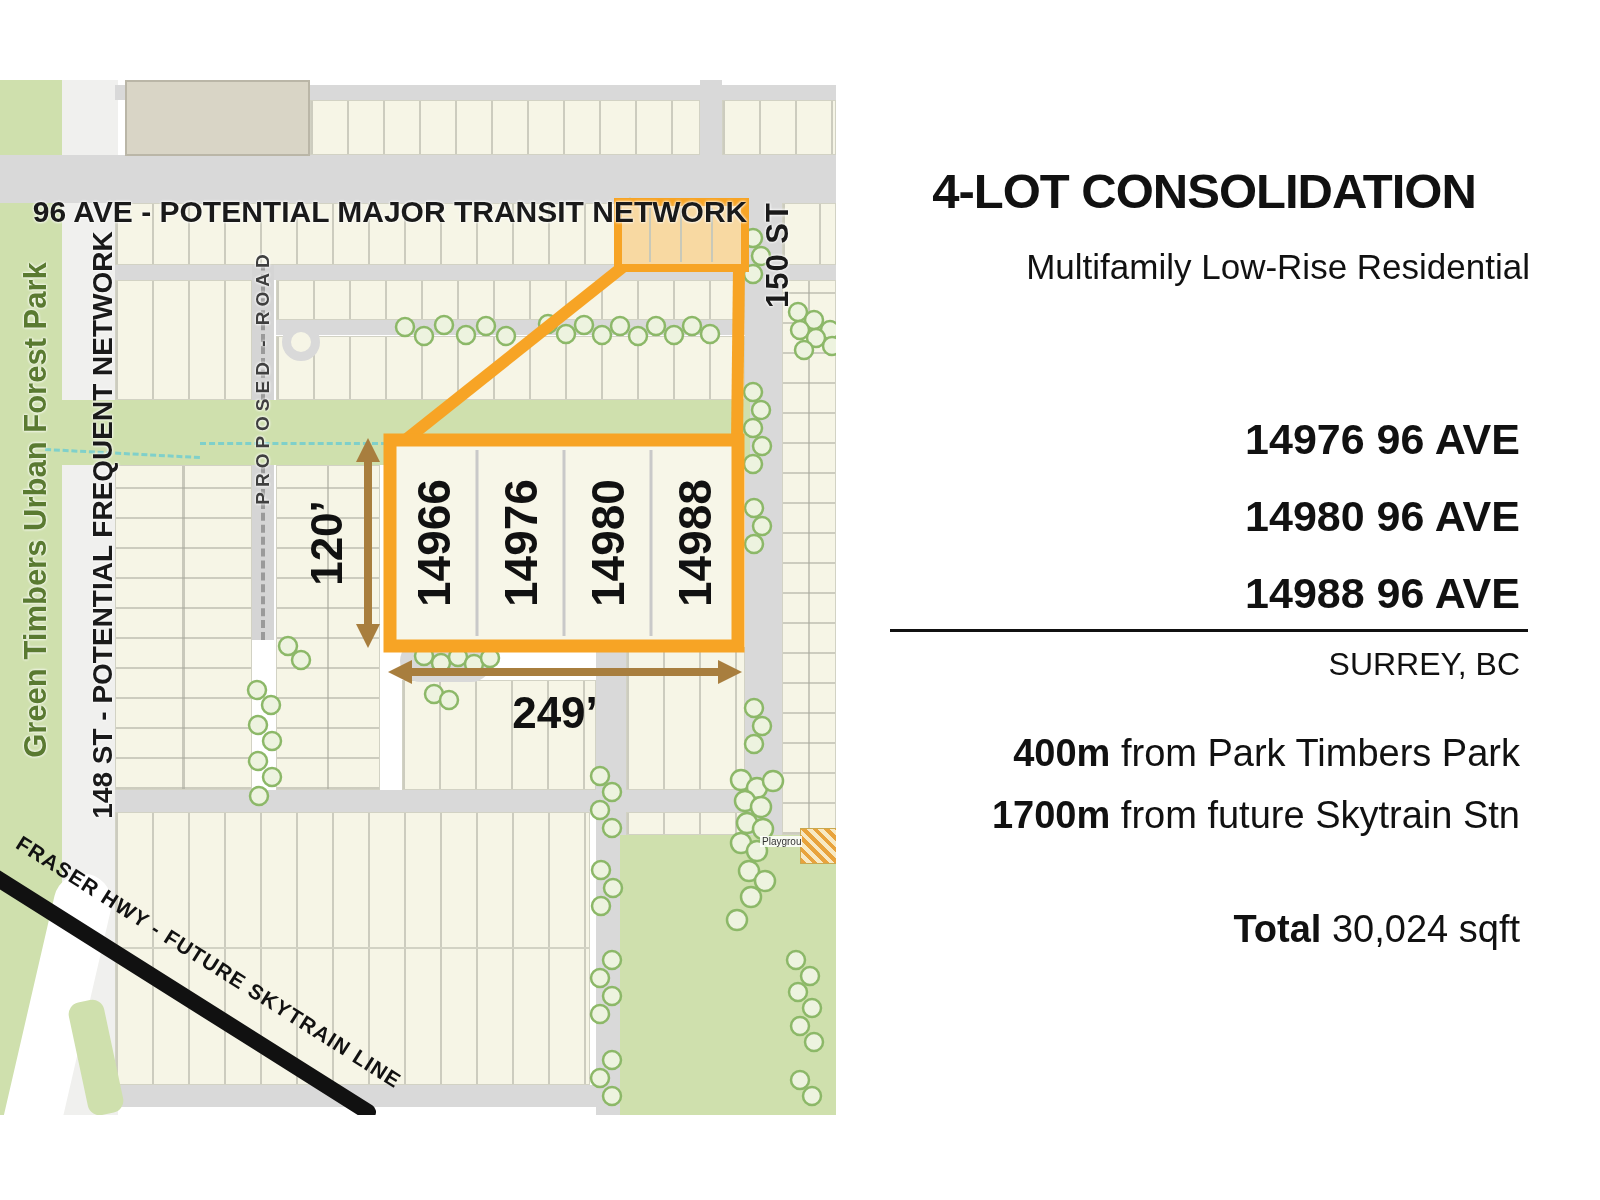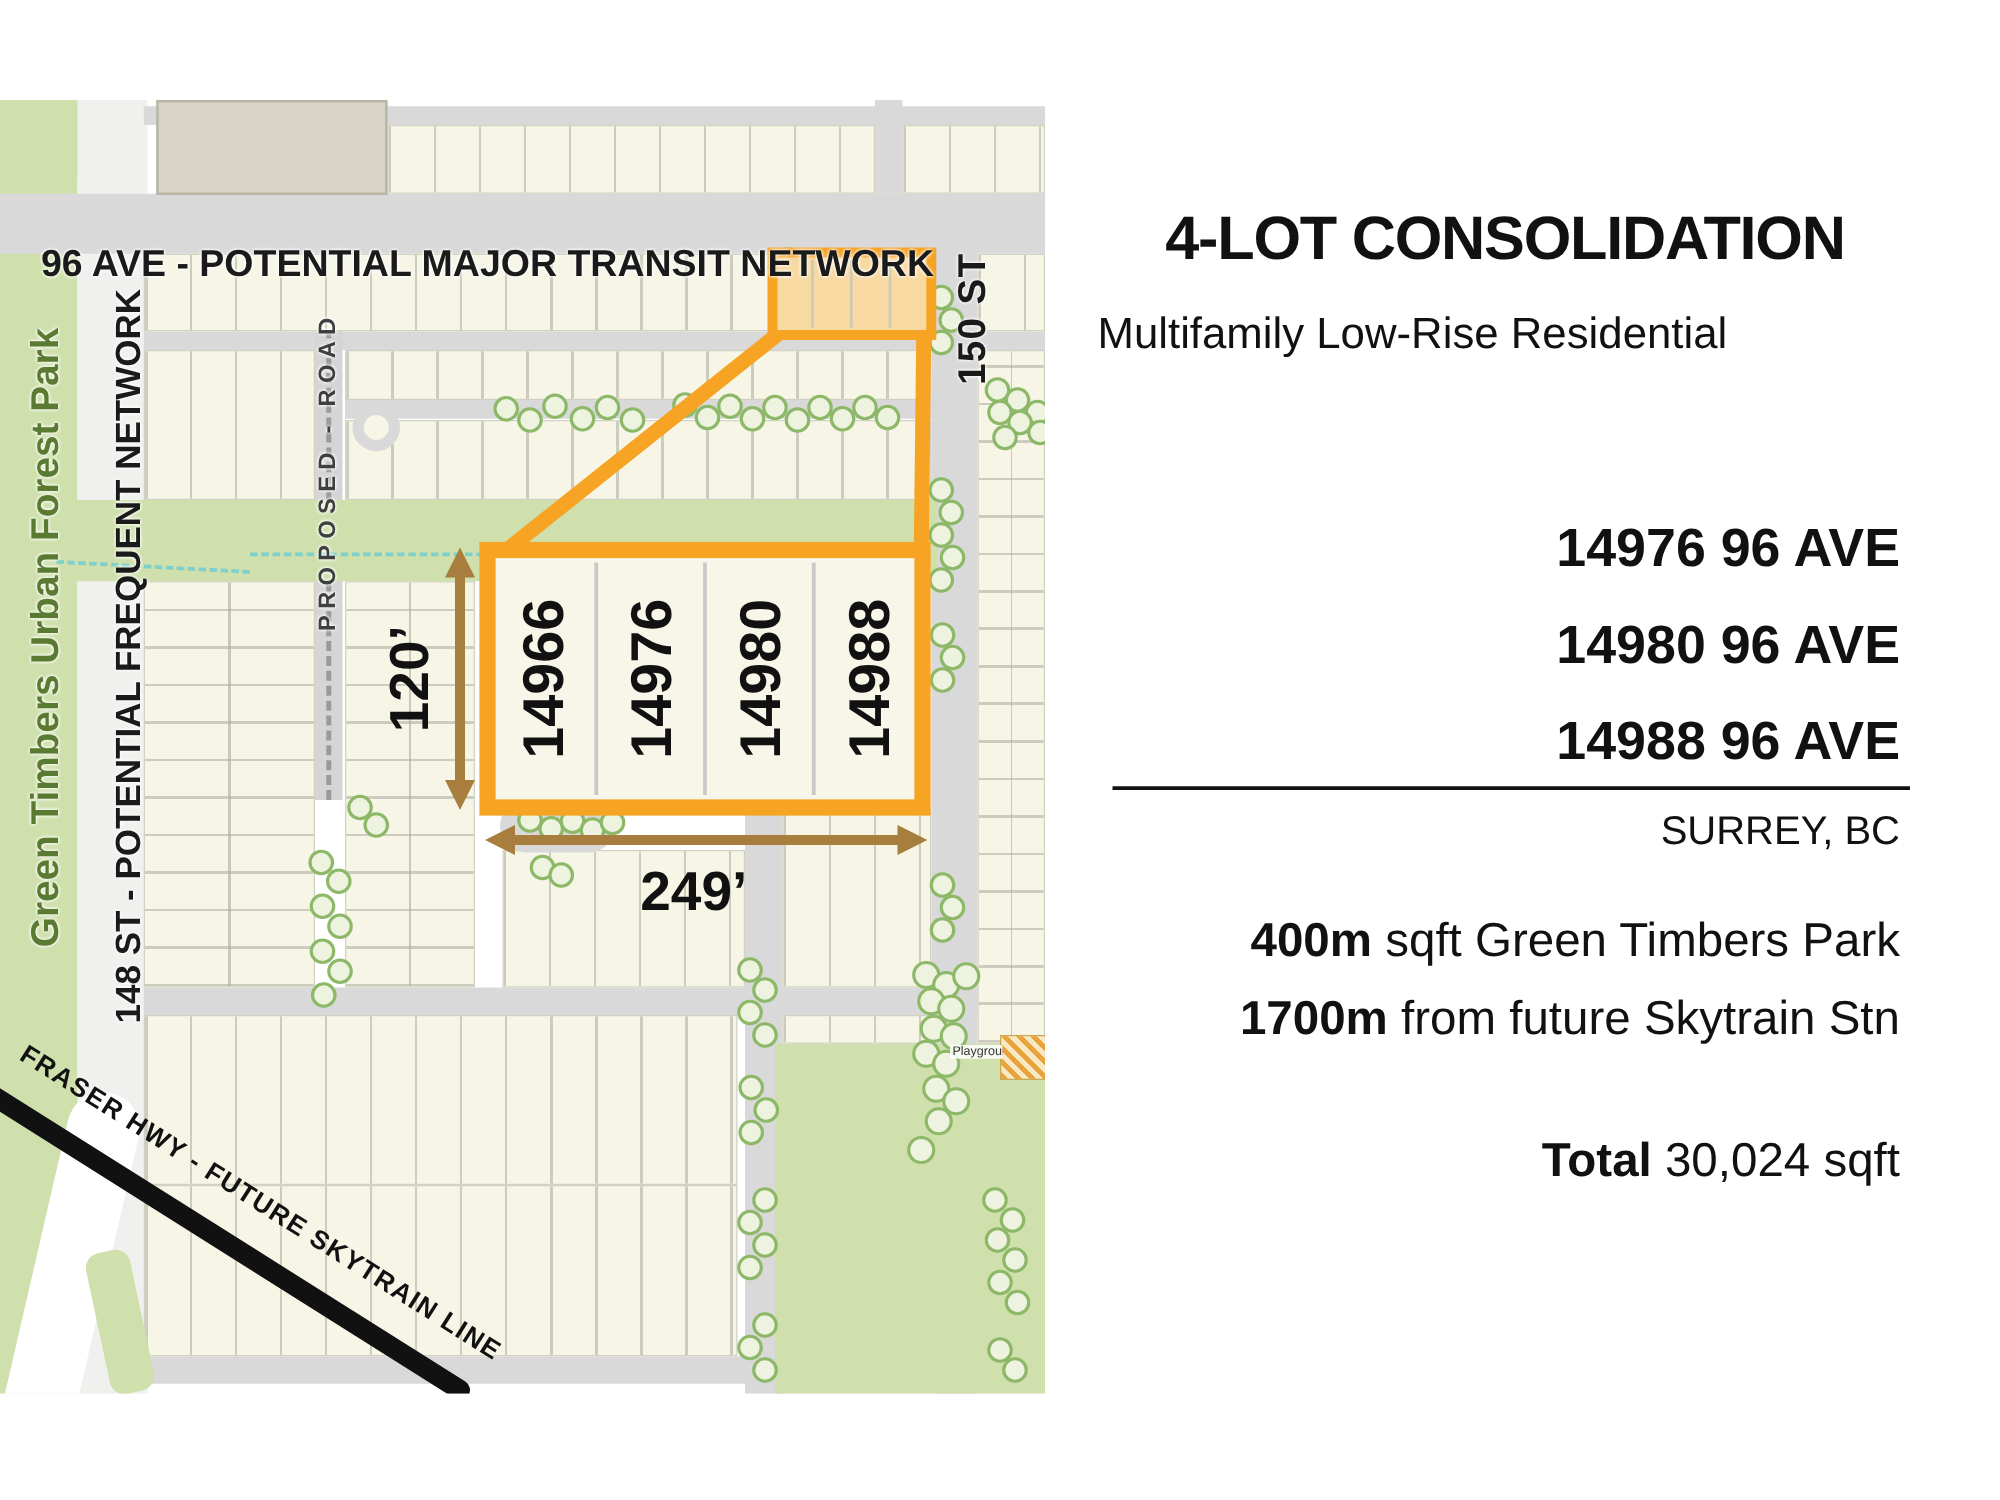--- a/index.html
+++ b/index.html
@@ -40,21 +40,21 @@
 
   .playground-hatch { width:38px; height:36px; z-index:5; border:1px solid #caa84e;
        background:repeating-linear-gradient(45deg, #e8a33d 0 4px, #f7e9c4 4px 8px); }
   .playground-label { z-index:5; font-size:10px; color:#333; background:rgba(255,255,255,.85);
        padding:0 2px; max-width:42px; overflow:hidden; white-space:nowrap; }
 
   
   .panel { position:absolute; left:878px; top:0; width:652px; height:984px; }
   .panel > div { position:absolute; white-space:nowrap; }
   .p-title    { top:163px; width:100%; text-align:center; font-size:49px; font-weight:800; letter-spacing:-1px; }
-  .p-subtitle { top:247px; width:100%; text-align:left; font-size:35px; font-weight:400; }
+  .p-subtitle { top:247px; width:100%; text-align:right; font-size:35px; font-weight:400; }
   .p-addr     { right:10px; font-size:43px; font-weight:bold; }
   .p-a0 { top:338px; } .p-a1 { top:415px; } .p-a2 { top:492px;text-align:center; } .p-a3 { top:569px; }
   .p-rule { top:629px; left:12px; right:2px; height:3px; background:#111; }
   .p-city { top:646px; right:10px; font-size:32px; font-weight:400; }
   .p-dist { right:10px; font-size:38px; font-weight:400; }
   .p-d0 { top:732px; } .p-d1 { top:794px; }
   .p-dist b, .p-total b { font-weight:800; }
   .p-total { top:908px; right:10px; font-size:38px; font-weight:400; }
 </style>
 </head>
@@ -257,19 +257,19 @@
     <div class="p-title">4-LOT CONSOLIDATION</div>
     <div class="p-subtitle">Multifamily Low-Rise Residential</div>
 
     <div class="p-addr p-a1">14976 96 AVE</div>
     <div class="p-addr p-a2">14980 96 AVE</div>
     <div class="p-addr p-a3">14988 96 AVE</div>
 
     <div class="p-rule"></div>
     <div class="p-city">SURREY, BC</div>
 
-    <div class="p-dist p-d0"><b>400m</b><span> sqft Green Timbers Park</span></div>
+    <div class="p-dist p-d0"><b>400m</b><span> from Park Timbers Park</span></div>
     <div class="p-dist p-d1"><b>1700m</b><span> from future Skytrain Stn</span></div>
 
     <div class="p-total"><b>Total</b><span> 30,024 sqft</span></div>
   </div>
 
 </div>
 
 </body></html>

